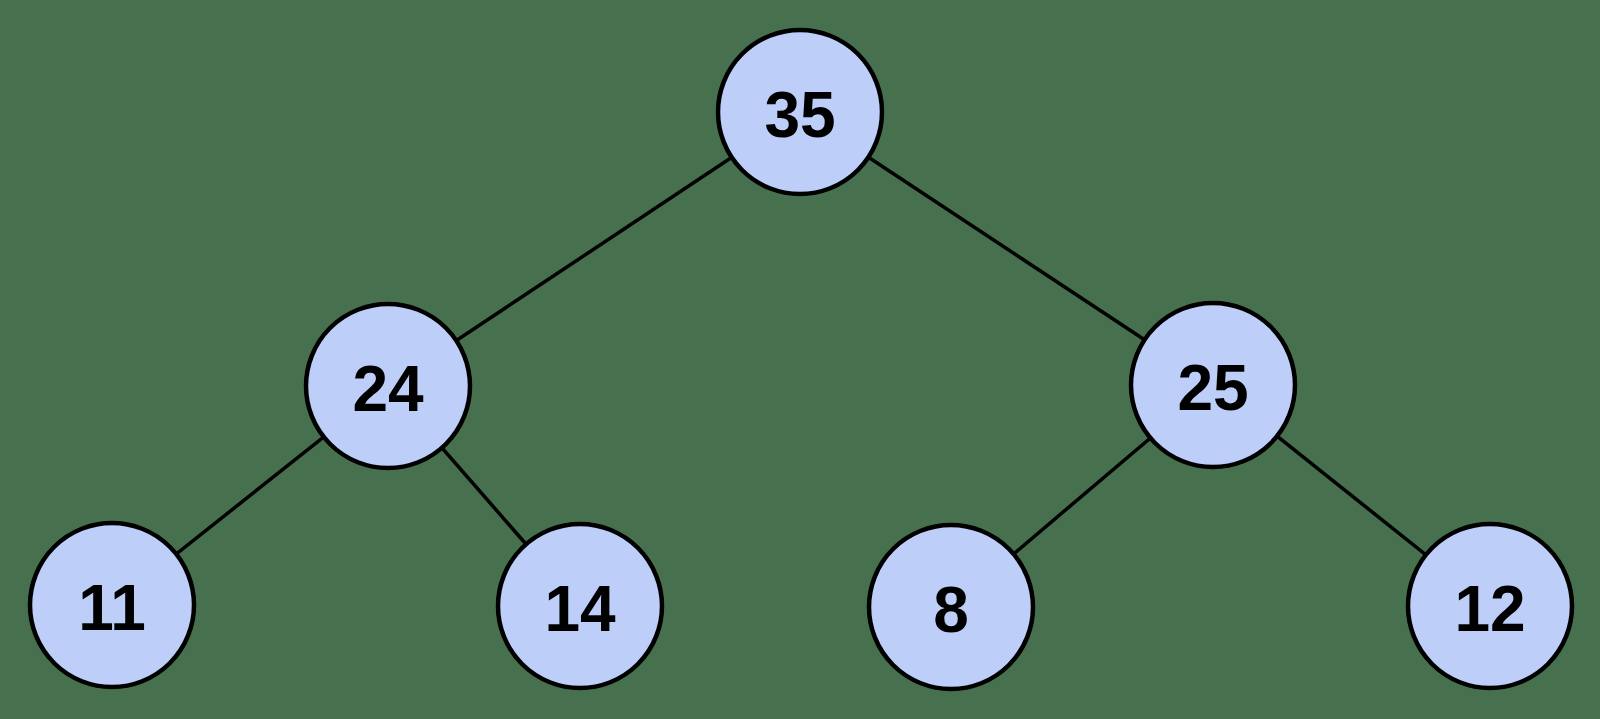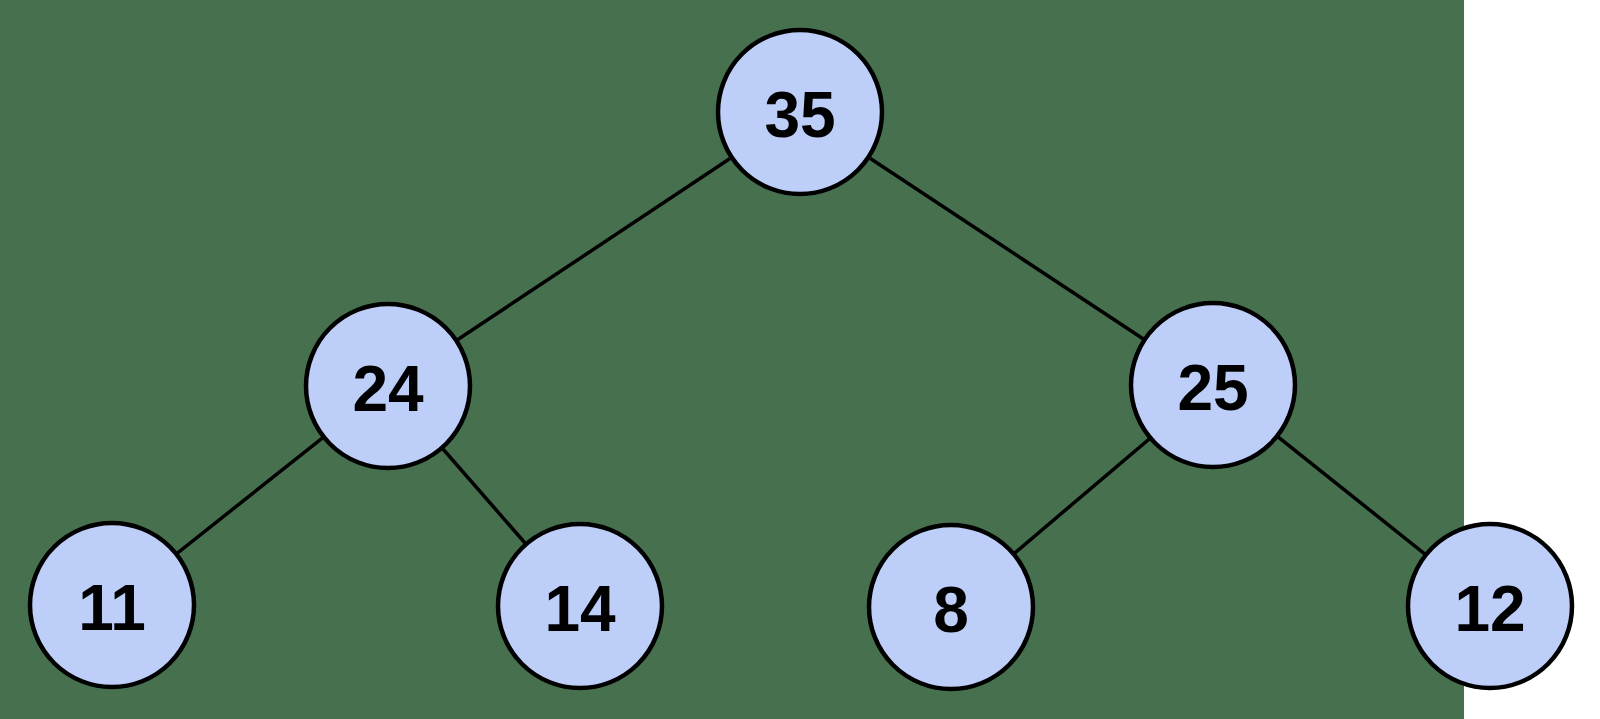--- a/index.html
+++ b/index.html
@@ -23,21 +23,21 @@
     height: 719px;
   }
   .node-label {
     font-family: "Liberation Sans", "DejaVu Sans", sans-serif;
     font-weight: 700;
   }
 </style>
 </head>
 <body>
 
-<div class="stage" style="background: rgb(71, 113, 78); width: 1464px; height: 719px;">
+<div class="stage" style="background: rgb(71, 113, 78); width: 1600px; height: 719px;">
   <svg xmlns="http://www.w3.org/2000/svg" viewBox="0 0 1600 719" preserveAspectRatio="xMidYMid meet">
     <g>
         <line x1="800" y1="112" x2="388" y2="386" stroke="#000000" stroke-width="3.5"></line>
         <line x1="800" y1="112" x2="1213" y2="385" stroke="#000000" stroke-width="3.5"></line>
         <line x1="388" y1="386" x2="112" y2="605" stroke="#000000" stroke-width="3.5"></line>
         <line x1="388" y1="386" x2="580" y2="606" stroke="#000000" stroke-width="3.5"></line>
         <line x1="1213" y1="385" x2="951" y2="607" stroke="#000000" stroke-width="3.5"></line>
         <line x1="1213" y1="385" x2="1490" y2="606" stroke="#000000" stroke-width="3.5"></line>
       </g>
     <g>

